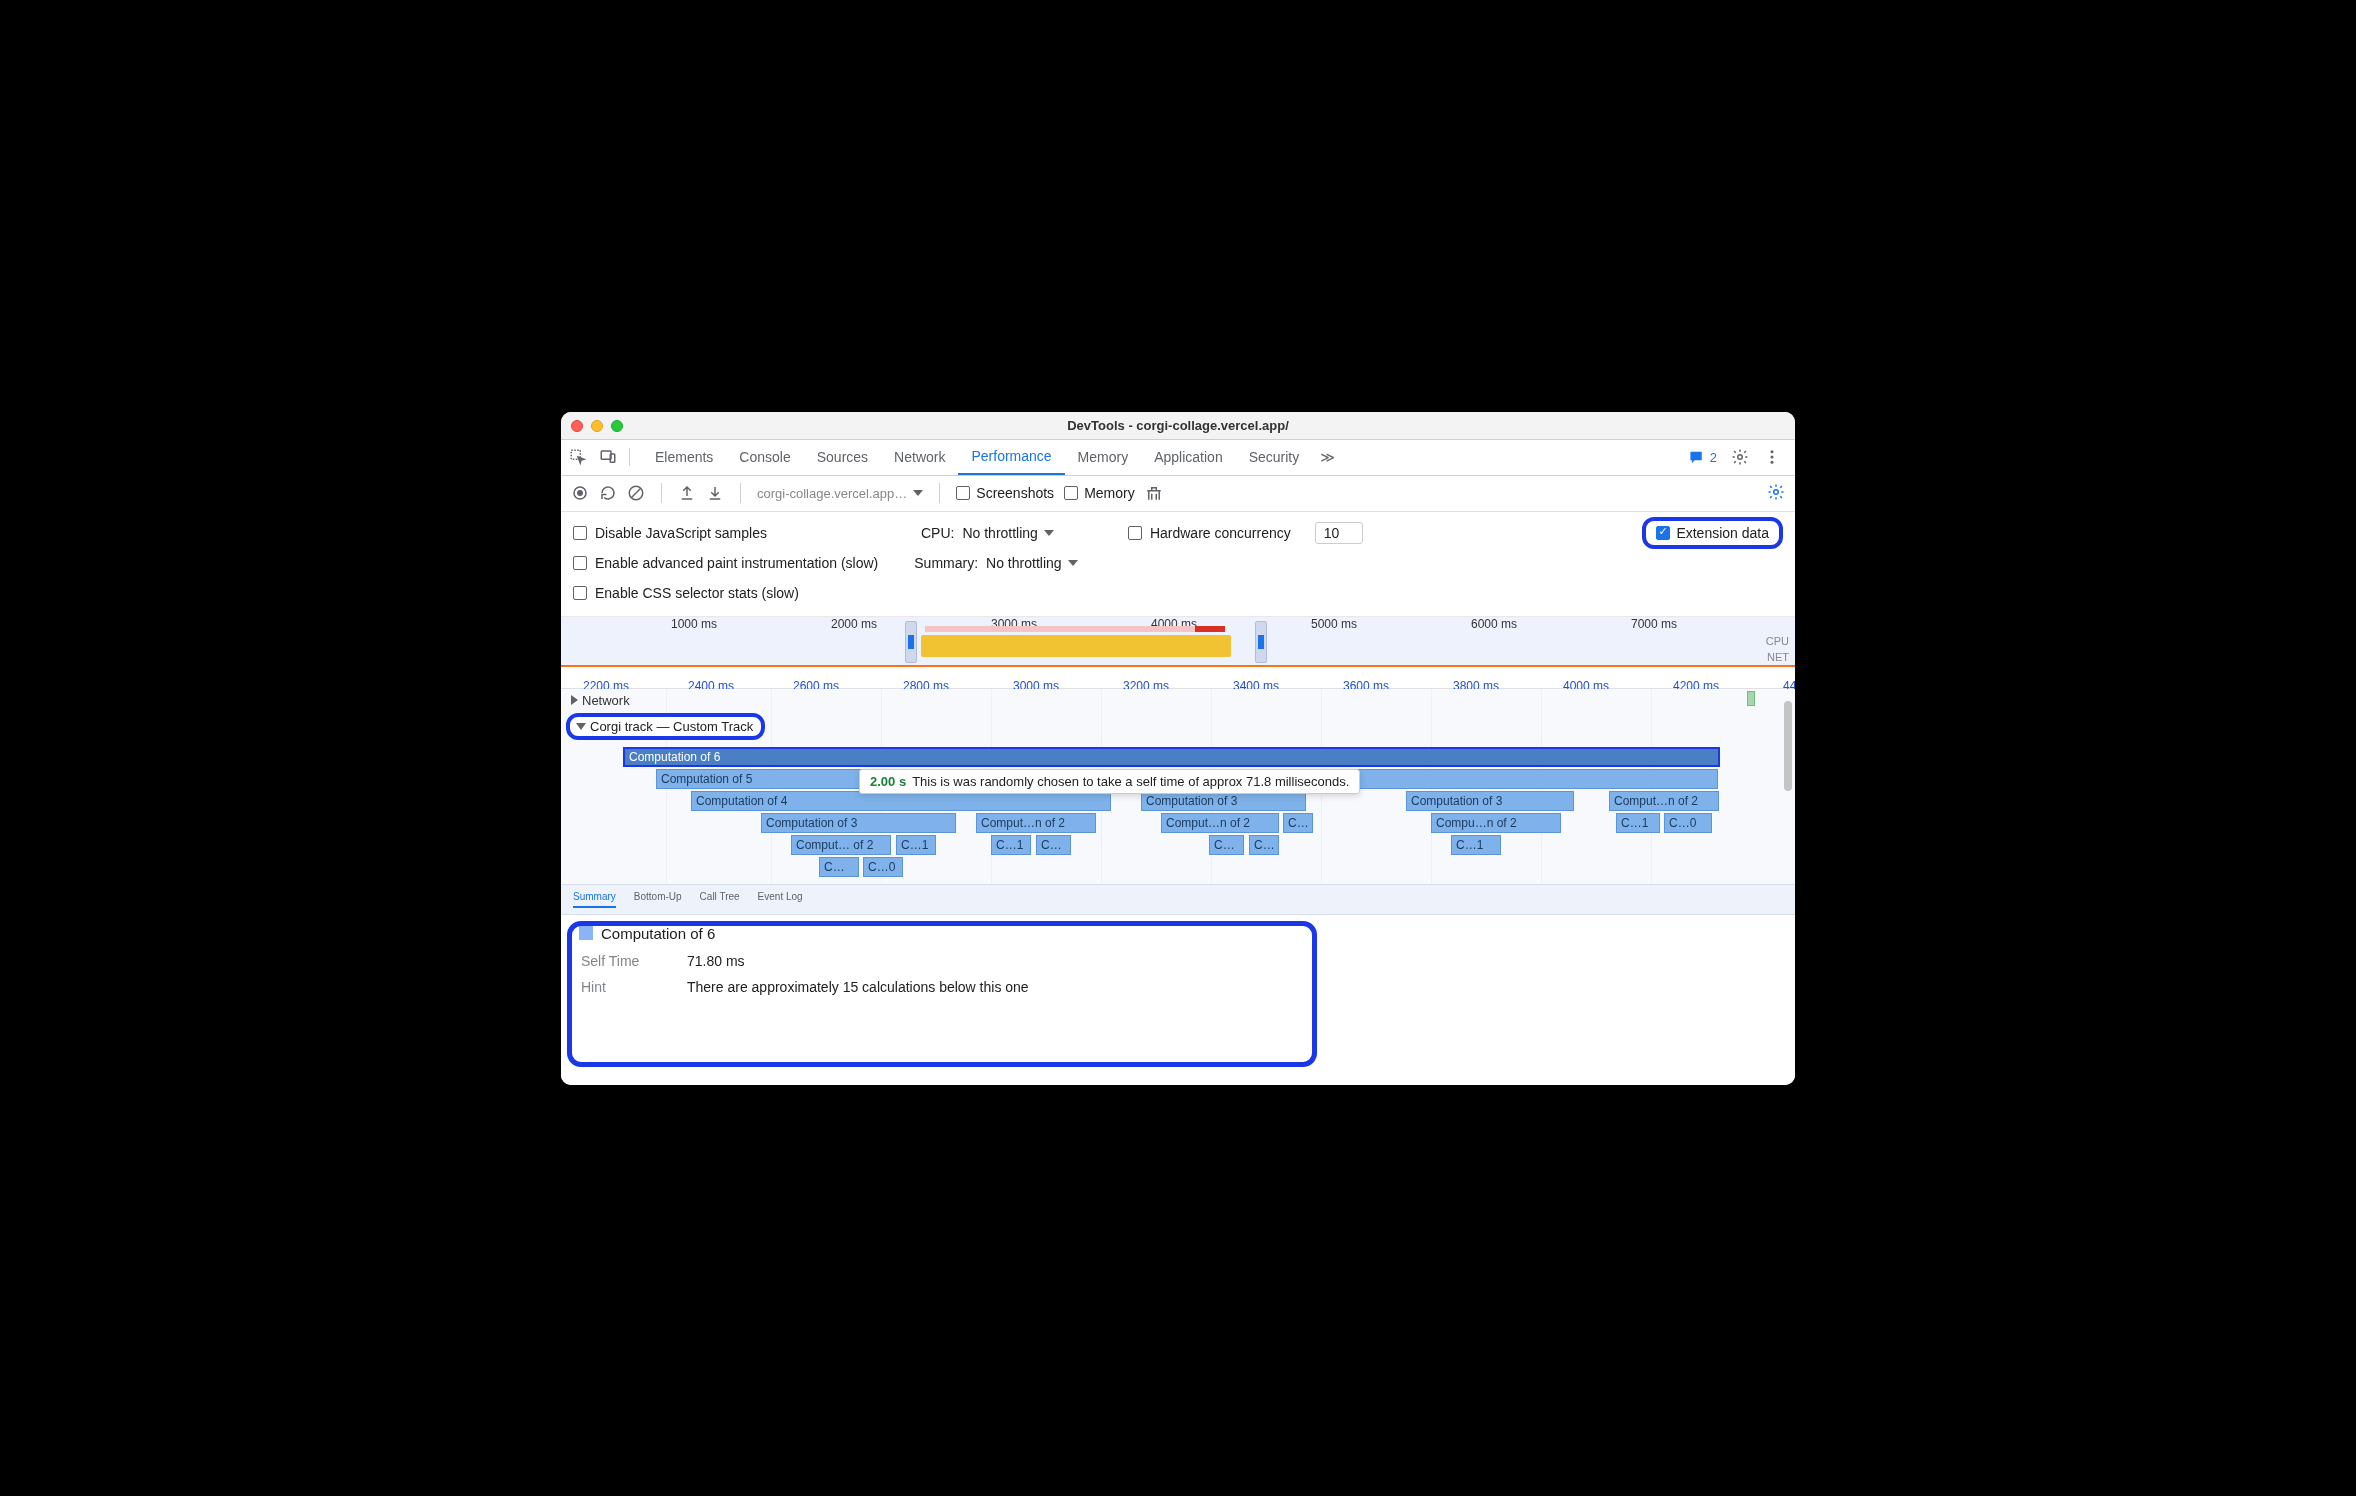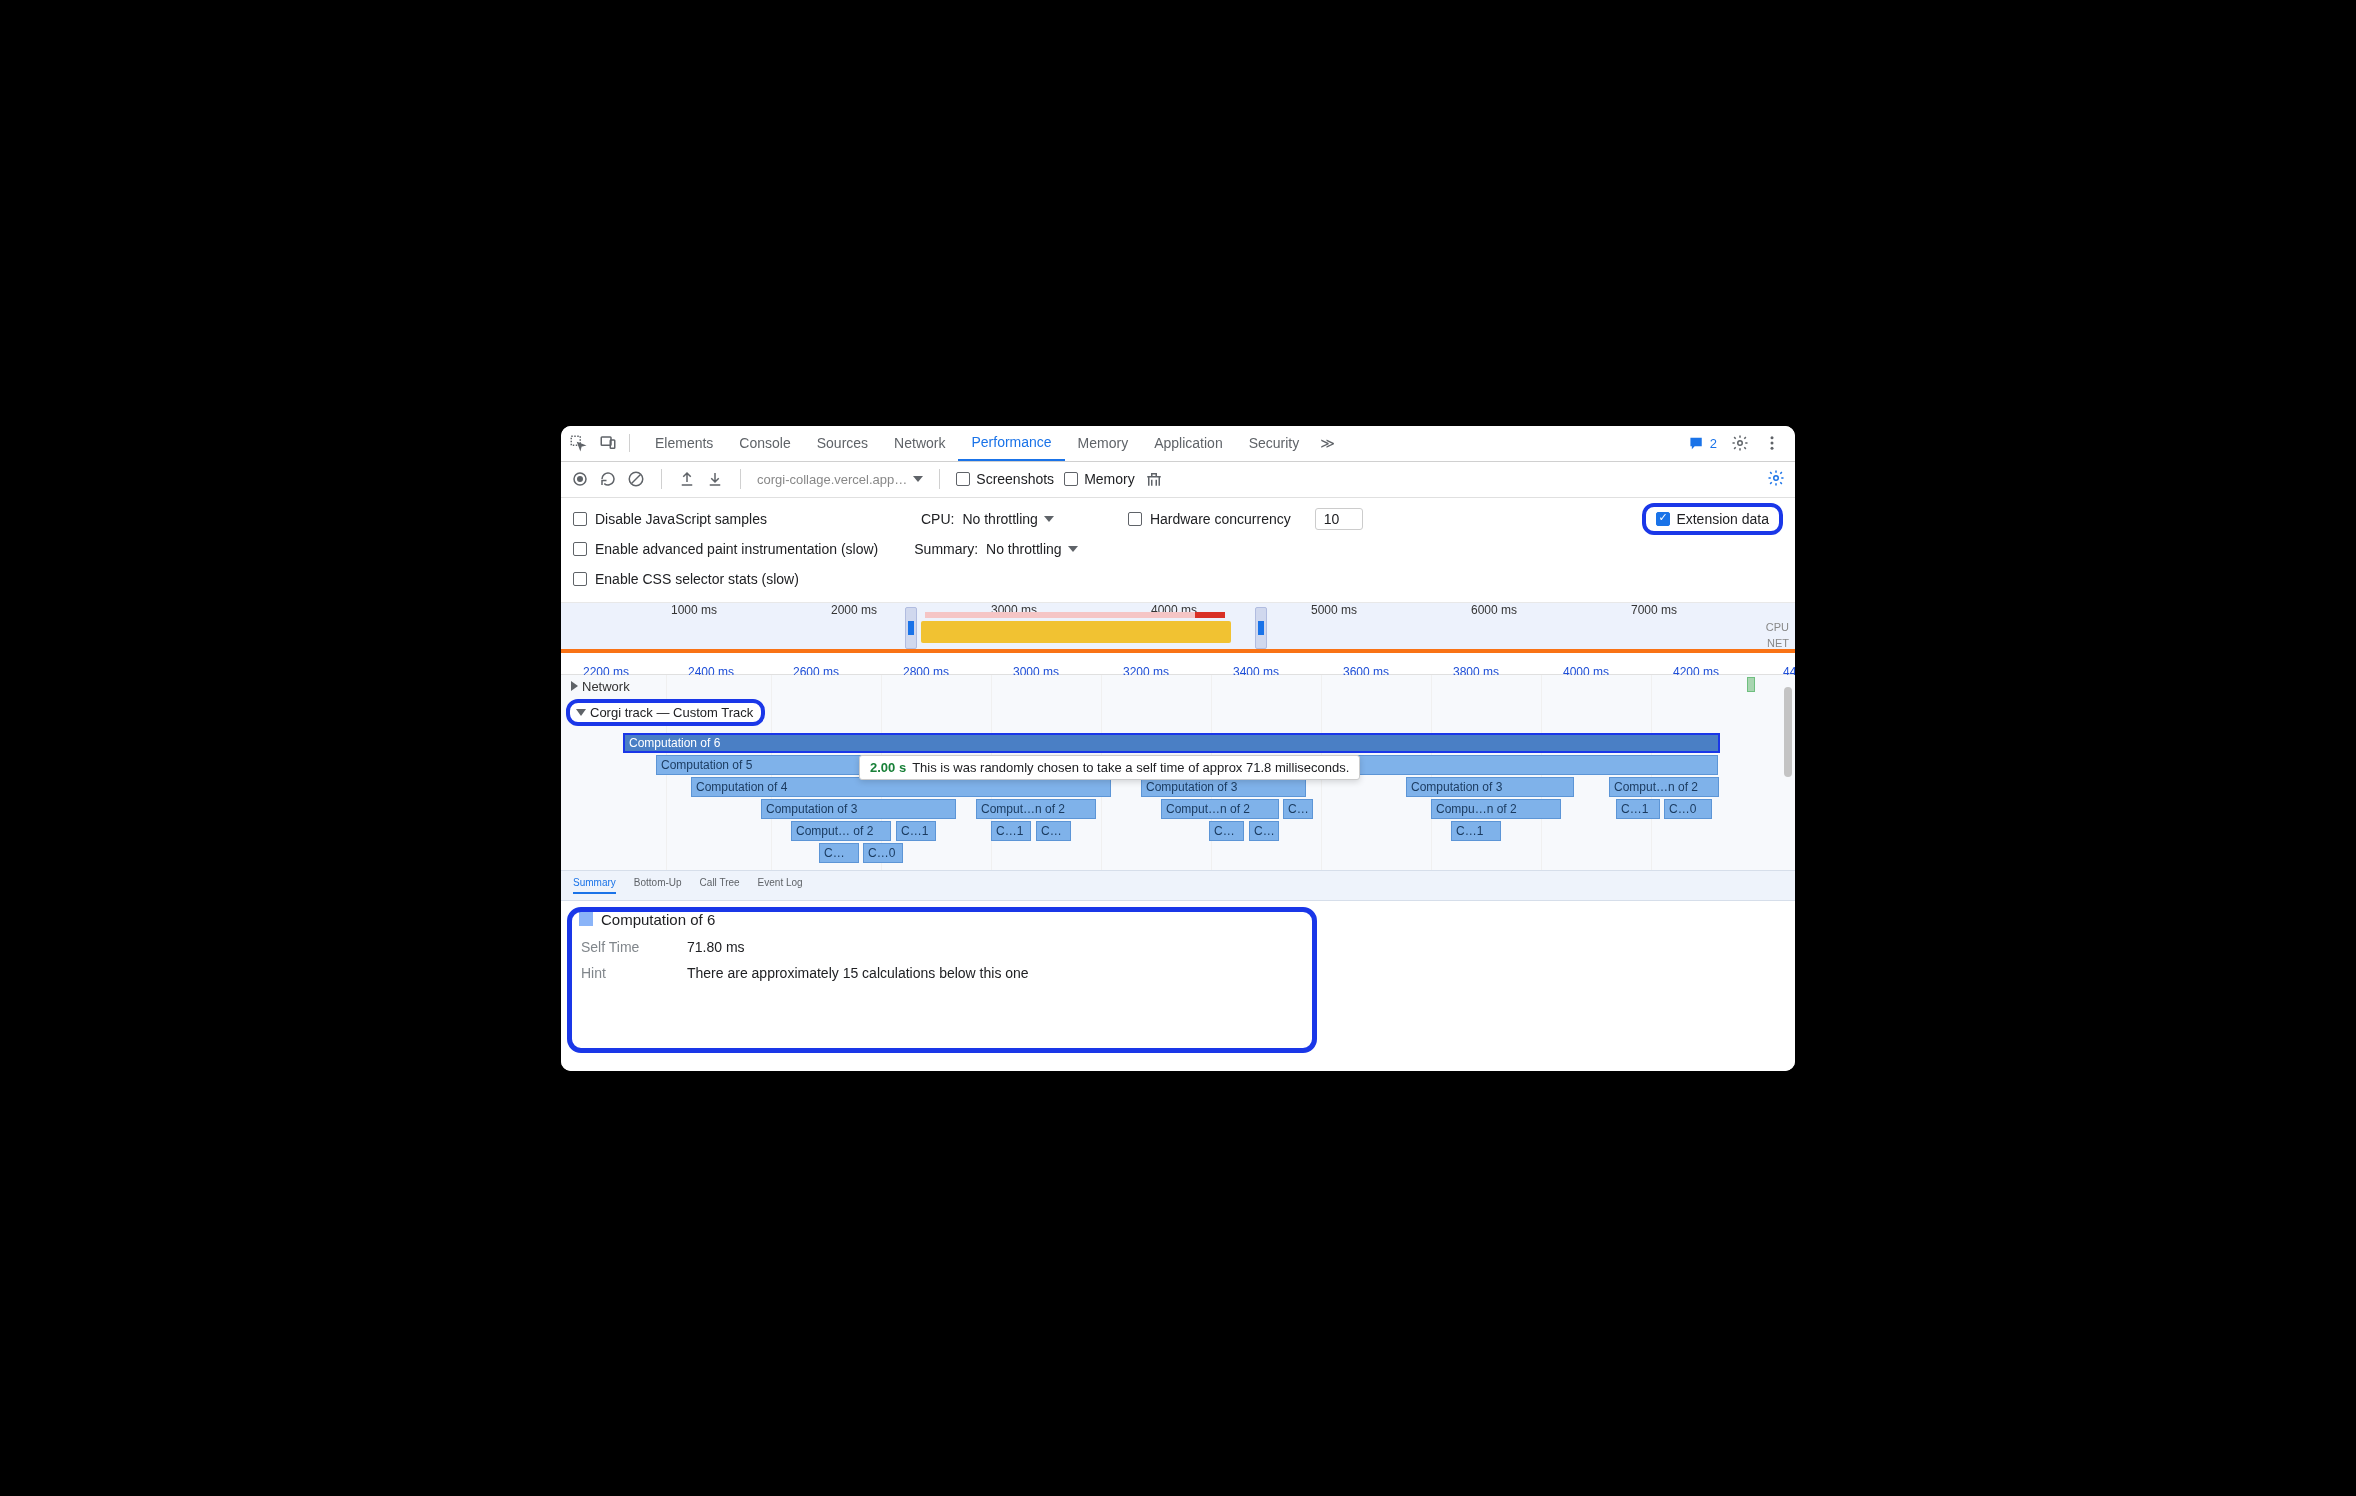--- a/index.html
+++ b/index.html
@@ -77,21 +77,21 @@
   .numfield { border:1px solid #ccc; border-radius:3px; padding:2px 8px; width:48px; font-size:14px; color:#202124;}
   .highlight-box {
     border:4px solid #1a37e8; border-radius:12px; padding:4px 10px;
     display:inline-flex; align-items:center;
   }
   .settings-row .rightcell { margin-left:auto; }
 
   
   .overview {
     height:50px; background:#edf2fc; position:relative; overflow:hidden;
-    border-bottom:4px solid #f97316;
+    border-bottom:2px solid #f97316;
   }
   .overview .tick { position:absolute; font-size:12px; color:#333;}
   .overview .yellowblob {
     position:absolute; top:18px; left:360px; width:310px; height:22px;
     background:#f1c232; border-radius:2px;
   }
   .overview .redline {
     position:absolute; top:9px; left:364px; width:300px; height:6px;
     background:#f5c5c5;
   }
@@ -170,20 +170,28 @@
   .detail-rows { padding:6px 0 0 10px; font-size:14px;}
   .detail-rows .dr { display:flex; gap:14px; line-height:26px;}
   .detail-rows .k { color:#80868b; width:92px; flex-shrink:0;}
   .detail-rows .v { color:#202124; }
 </style>
 </head>
 <body>
 
 <div class="window">
 
+  <div class="titlebar">
+    <div class="traffic-lights">
+      <div class="dot red"></div>
+      <div class="dot yellow"></div>
+      <div class="dot green"></div>
+    </div>
+    <div class="title">DevTools - corgi-collage.vercel.app/</div>
+  </div>
 
   <div class="tabbar">
     <div class="lefticons">
       <span class="icon">
         <svg viewBox="0 0 24 24" fill="none" stroke="currentColor" stroke-width="2">
             <rect x="3" y="3" width="12" height="12" stroke-dasharray="2 2"></rect>
             <path d="M12 12 L20 15 L16 16 L15 20 Z" fill="currentColor"></path>
           </svg>
       </span>
       <span class="icon">

